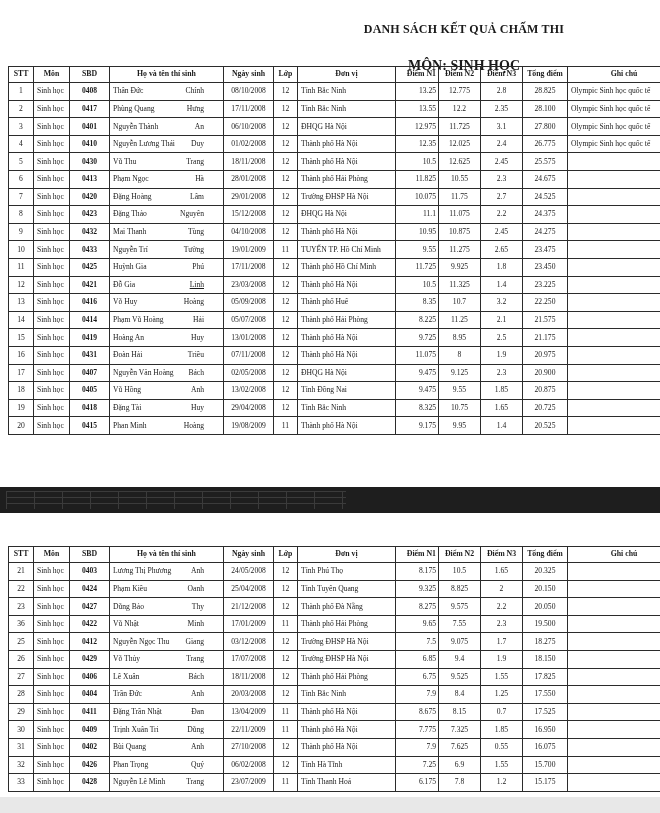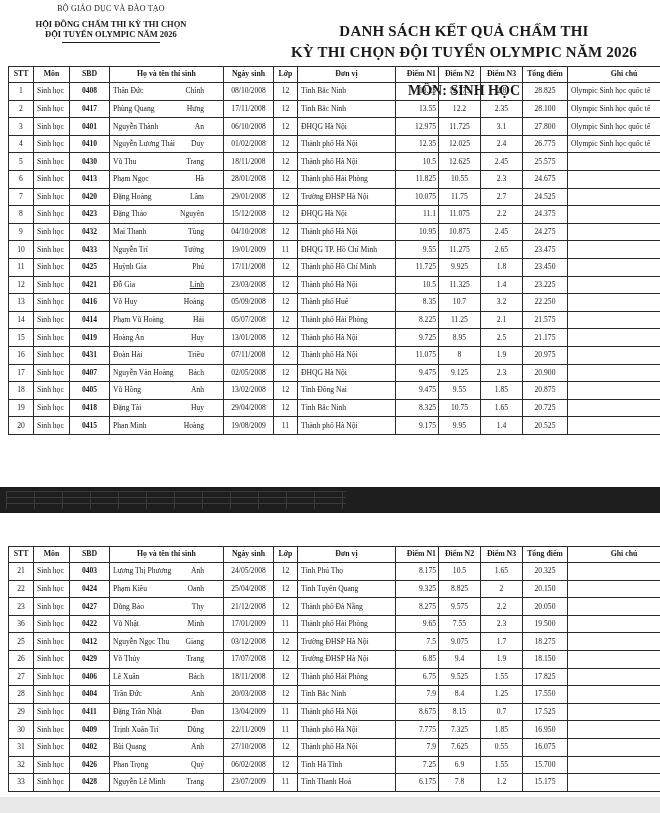--- a/index.html
+++ b/index.html
@@ -5,21 +5,21 @@
   html,body{margin:0;padding:0;}
   body{width:660px;height:813px;background:#fff;font-family:"Liberation Serif","DejaVu Serif",serif;color:#1a1a1a;}
   .page{position:relative;width:660px;height:813px;background:#fff;overflow:hidden;}
 
   
   .hdr-left{position:absolute;top:4px;left:10px;width:202px;text-align:center;line-height:1.15;}
   .hdr-left .ministry{font-size:8px;letter-spacing:.2px;margin-bottom:7px;}
   .hdr-left .council{font-size:8.5px;font-weight:bold;}
   .hdr-left .rule{width:98px;height:1px;background:#1a1a1a;margin:2px auto 0;}
   .hdr-right{position:absolute;top:21px;left:278px;width:372px;text-align:center;line-height:1.4;}
-  .hdr-right .t1,.hdr-right .t2{font-size:15px;font-weight:bold;letter-spacing:.2px;}
+  .hdr-right .t1,.hdr-right .t2{font-size:12px;font-weight:bold;letter-spacing:.2px;}
   .hdr-right .subj{font-size:14px;font-weight:bold;margin-top:18px;}
 
   
   .tblwrap{position:absolute;left:8px;}
   .tbl1{top:66px;}
   .tbl2{top:546px;}
   table{border-collapse:collapse;table-layout:fixed;width:640px;border:1.5px solid #1a1a1a;}
   th,td{border:1px solid #2b2b2b;padding:0 2px;height:16.6px;overflow:hidden;white-space:nowrap;font-size:7.6px;line-height:1.05;}
   th{font-weight:bold;text-align:center;font-size:7.8px;height:15px;}
   td{text-align:center;}
@@ -44,30 +44,23 @@
                      repeating-linear-gradient(to right,#ffffff 0 1px,transparent 1px 28px);}
 
   
   .bottom-strip{position:absolute;top:797px;left:0;width:660px;height:16px;background:#e8e8e8;}
 </style>
 </head>
 <body>
 
 <div class="page">
 
-  <div class="hdr-left">
-    <div class="ministry">BỘ GIÁO DỤC VÀ ĐÀO TẠO</div>
-    <div class="council">HỘI ĐỒNG CHẤM THI KỲ THI CHỌN</div>
-    <div class="council">ĐỘI TUYỂN OLYMPIC NĂM 2026</div>
-    <div class="rule"></div>
-  </div>
 
   <div class="hdr-right">
     <div class="t1">DANH SÁCH KẾT QUẢ CHẤM THI</div>
-    <div class="t2">KỲ THI CHỌN ĐỘI TUYỂN OLYMPIC NĂM 2026</div>
     <div class="subj">MÔN: SINH HỌC</div>
   </div>
 
   <div class="tblwrap tbl1">
     <table>
       <thead>
           <tr>
             <th class="c0">STT</th>
             <th class="c1">Môn</th>
             <th class="c2">SBD</th>
@@ -259,21 +252,21 @@
             <td class="c1">Sinh học</td>
             <td class="c2">0433</td>
             <td class="c3">
               <span class="name-cell">
                 <span class="fam">Nguyễn Trí</span>
                 <span class="giv">Tường</span>
               </span>
             </td>
             <td class="c4">19/01/2009</td>
             <td class="c5">11</td>
-            <td class="c6">ĐHQG TP. Hồ Chí Minh</td>
+            <td class="c6">TUYỂN TP. Hồ Chí Minh</td>
             <td class="c7">9.55</td>
             <td class="c8">11.275</td>
             <td class="c9">2.65</td>
             <td class="c10">23.475</td>
             <td class="c11"></td>
           </tr>
           <tr>
             <td class="c0">11</td>
             <td class="c1">Sinh học</td>
             <td class="c2">0425</td>

